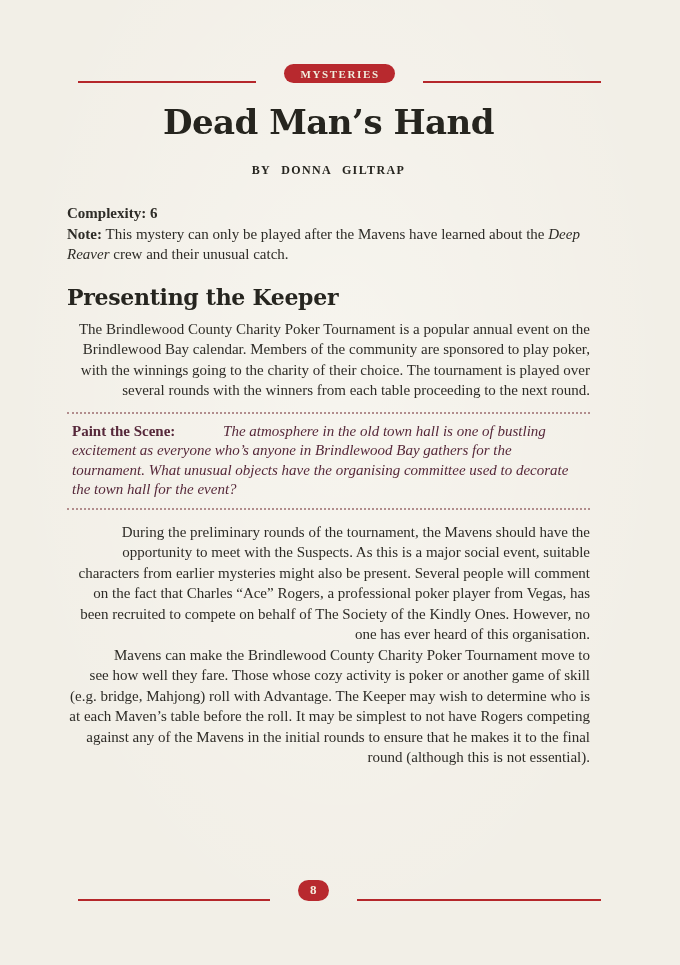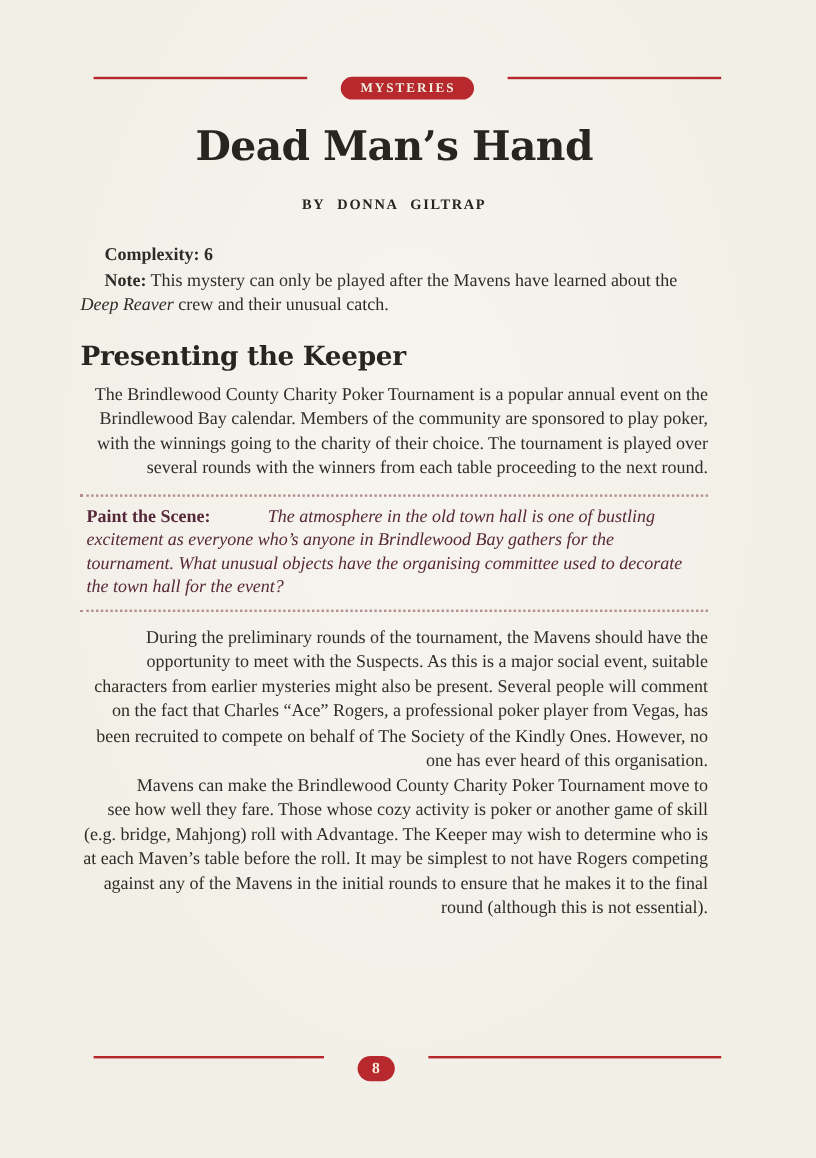--- a/index.html
+++ b/index.html
@@ -14,21 +14,21 @@
   
   .paper {
     position: absolute; inset: 0;
     background:
       radial-gradient(ellipse at 50% 40%, rgba(255,255,252,0.35), rgba(0,0,0,0) 70%),
       #f2efe7;
   }
 
   .rule-row {
     position: absolute; left: 78px; right: 79px;
-    display: flex; align-items: flex-start; gap: 28px;
+    display: flex; align-items: flex-end; gap: 28px;
   }
   .header-row { top: 64px; }
   .footer-row { top: 880px; }
   .rule { height: 2px; background: #b5272b; }
   .rule.grow-a { flex-grow: 1; }
   .rule.grow-b { flex-grow: 1; }
   .footer-row .rule.grow-a { flex-grow: 0.88; }
   .footer-row .rule.grow-b { flex-grow: 1.12; }
 
   .banner-pill {
@@ -73,21 +73,21 @@
     letter-spacing: 1.4px;
     word-spacing: 6px;
     margin-top: 21px;
     color: #26251f;
   }
   .meta {
     margin-top: 25px;
     font-size: 15px;
     line-height: 20.5px;
   }
-  .bold { font-weight: bold; margin-left: 20px; }
+  .bold { font-weight: bold; }
   .italic { font-style: italic; }
   .section-heading {
     font-family: "DejaVu Serif", serif;
     font-weight: 700;
     font-size: 22px;
     letter-spacing: -0.3px;
     margin: 19px 0 9px;
     color: #26251f;
   }
   .body-par {

